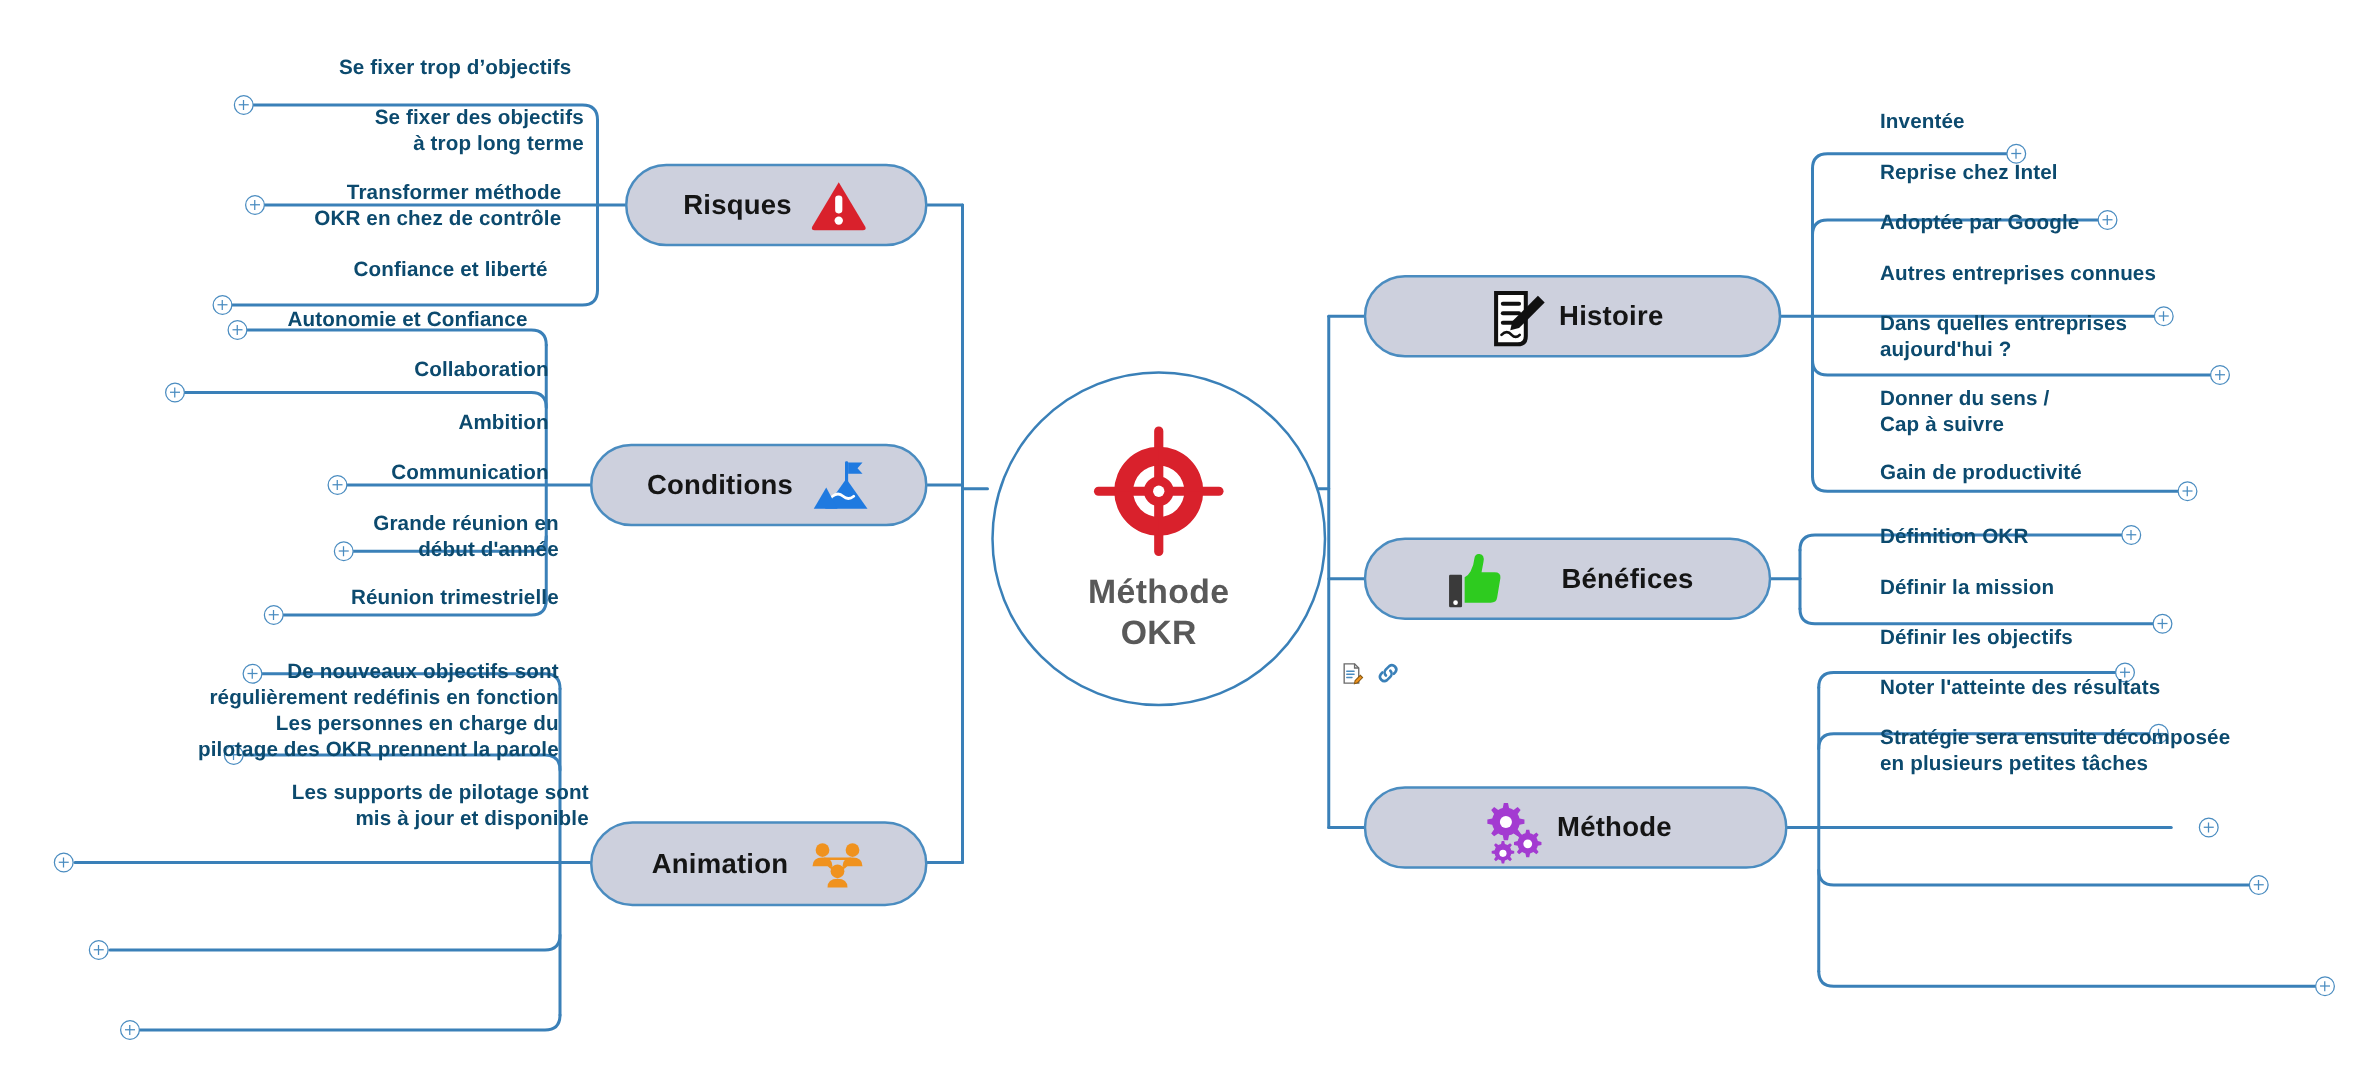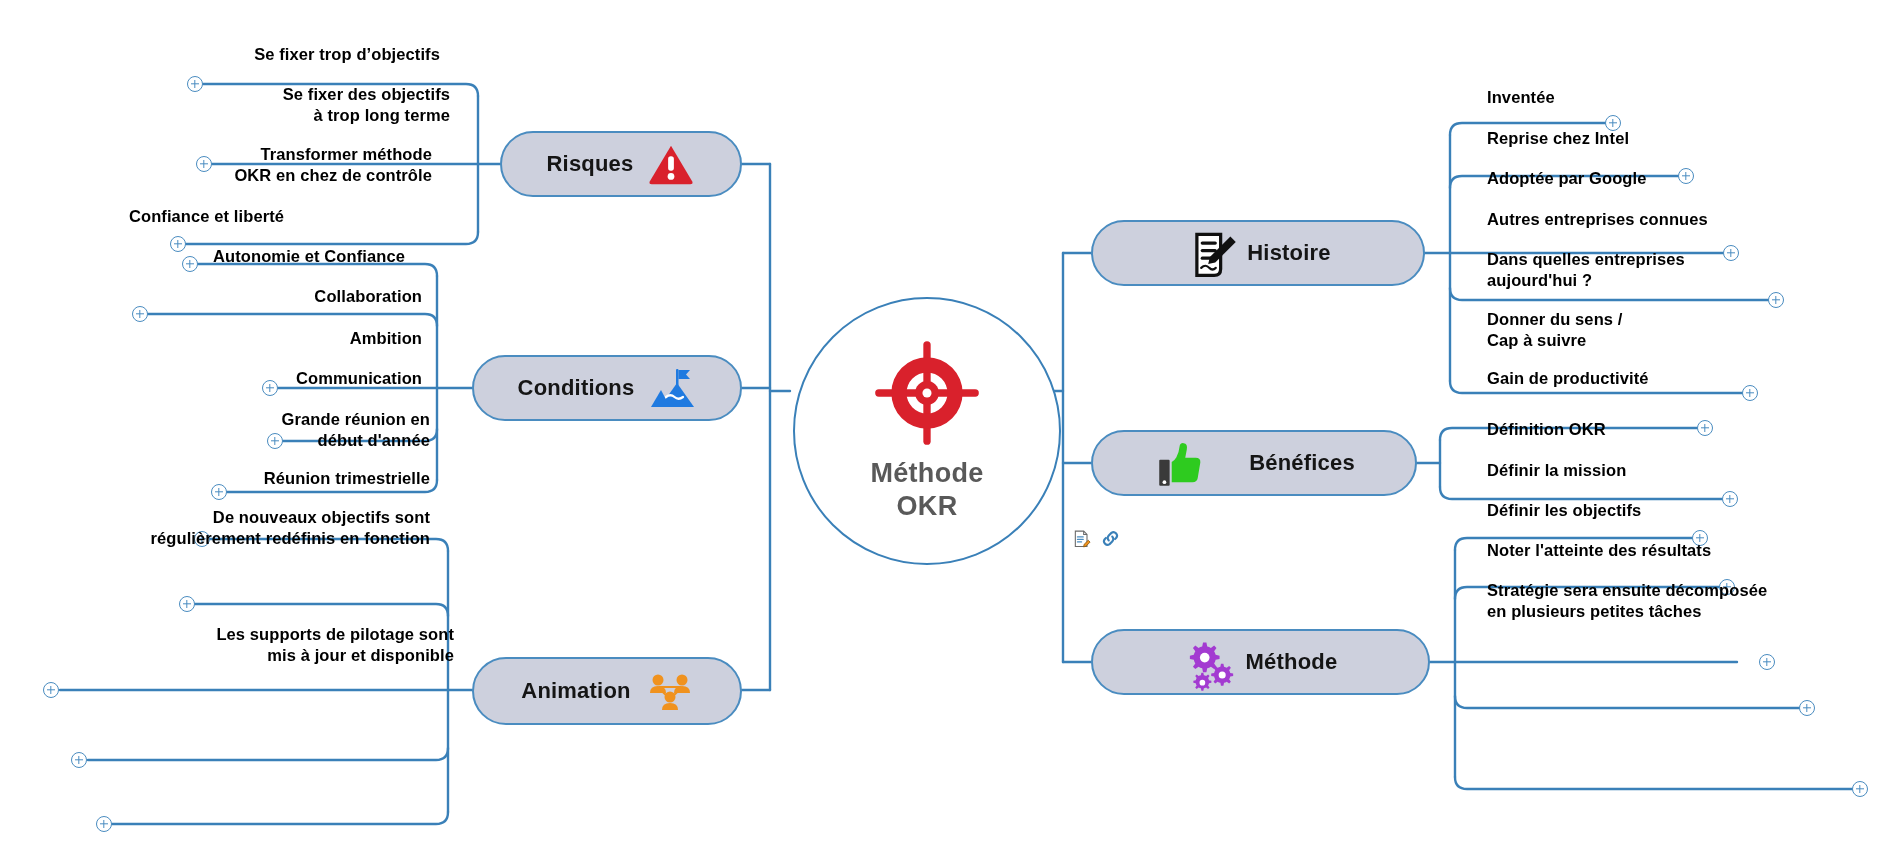--- a/index.html
+++ b/index.html
@@ -37,23 +37,24 @@
   .branch-node.icon-left{flex-direction:row;}
   .branch-label{
     font-size:22px;font-weight:bold;color:#151515;
     white-space:nowrap;letter-spacing:.2px;
   }
   .branch-ico{width:48px;height:48px;flex:0 0 auto;display:block;}
 
   
   .leaf{
     position:absolute;
-    font-size:16.5px;font-weight:bold;color:#000000;
+    font-size:16.5px;font-weight:bold;color:#0c4a6e;
     line-height:1.28;white-space:pre-line;
     letter-spacing:.1px;
+    margin-left:17px;
   }
   .leaf.r{text-align:right;}
   .leaf.l{text-align:left;}
 
   
   .plus{
     position:absolute;width:16px;height:16px;border-radius:50%;
     border:1.4px solid #4a8cc0;background:#ffffff;
     box-sizing:border-box;
   }
@@ -275,21 +276,21 @@
   <div class="plus" style="left:187px;top:76px;"></div>
 
   <div class="leaf r" style="left:0px;top:84px;width:450px;">Se fixer des objectifs
 à trop long terme</div>
   <div class="plus" style="left:196px;top:156px;"></div>
 
   <div class="leaf r" style="left:0px;top:144px;width:432px;">Transformer méthode
 OKR en chez de contrôle</div>
   <div class="plus" style="left:170px;top:236px;"></div>
 
-  <div class="leaf r" style="left:4px;top:206px;width:405px;text-align:center;">Confiance et liberté</div>
+  <div class="leaf r" style="left:16px;top:206px;width:405px;">Confiance et liberté</div>
   <div class="plus" style="left:182px;top:256px;"></div>
 
   <div class="leaf r" style="left:0px;top:246px;width:405px;">Autonomie et Confiance</div>
   <div class="plus" style="left:132px;top:306px;"></div>
 
   <div class="leaf r" style="left:0px;top:286px;width:422px;">Collaboration</div>
   <div class="plus" style="left:262px;top:380px;"></div>
 
   <div class="leaf r" style="left:0px;top:328px;width:422px;">Ambition</div>
   <div class="plus" style="left:267px;top:433px;"></div>
@@ -297,24 +298,26 @@
   <div class="leaf r" style="left:0px;top:368px;width:422px;">Communication</div>
   <div class="plus" style="left:211px;top:484px;"></div>
 
   <div class="leaf r" style="left:0px;top:409px;width:430px;">Grande réunion en
 début d'année</div>
   <div class="plus" style="left:194px;top:531px;"></div>
 
   <div class="leaf r" style="left:0px;top:468px;width:430px;">Réunion trimestrielle</div>
   <div class="plus" style="left:179px;top:596px;"></div>
 
-  <div class="leaf r" style="left:0px;top:507px;width:430px;">De nouveaux objectifs sont
+  <div class="leaf r" style="left:0px;top:527px;width:430px;">De nouveaux objectifs sont
 régulièrement redéfinis en fonction</div>
   <div class="plus" style="left:43px;top:682px;"></div>
 
+  <div class="leaf r" style="left:0px;top:569px;width:430px;">Les personnes en charge du
+pilotage des OKR prennent la parole</div>
   <div class="plus" style="left:71px;top:752px;"></div>
 
   <div class="leaf r" style="left:0px;top:624px;width:430px;padding-left:24px;">Les supports de pilotage sont
 mis à jour et disponible</div>
   <div class="plus" style="left:96px;top:816px;"></div>
 
   <div class="leaf l" style="left:1487px;top:87px;width:420px;">Inventée</div>
   <div class="plus" style="left:1605px;top:115px;"></div>
 
   <div class="leaf l" style="left:1487px;top:128px;width:420px;">Reprise chez Intel</div>

